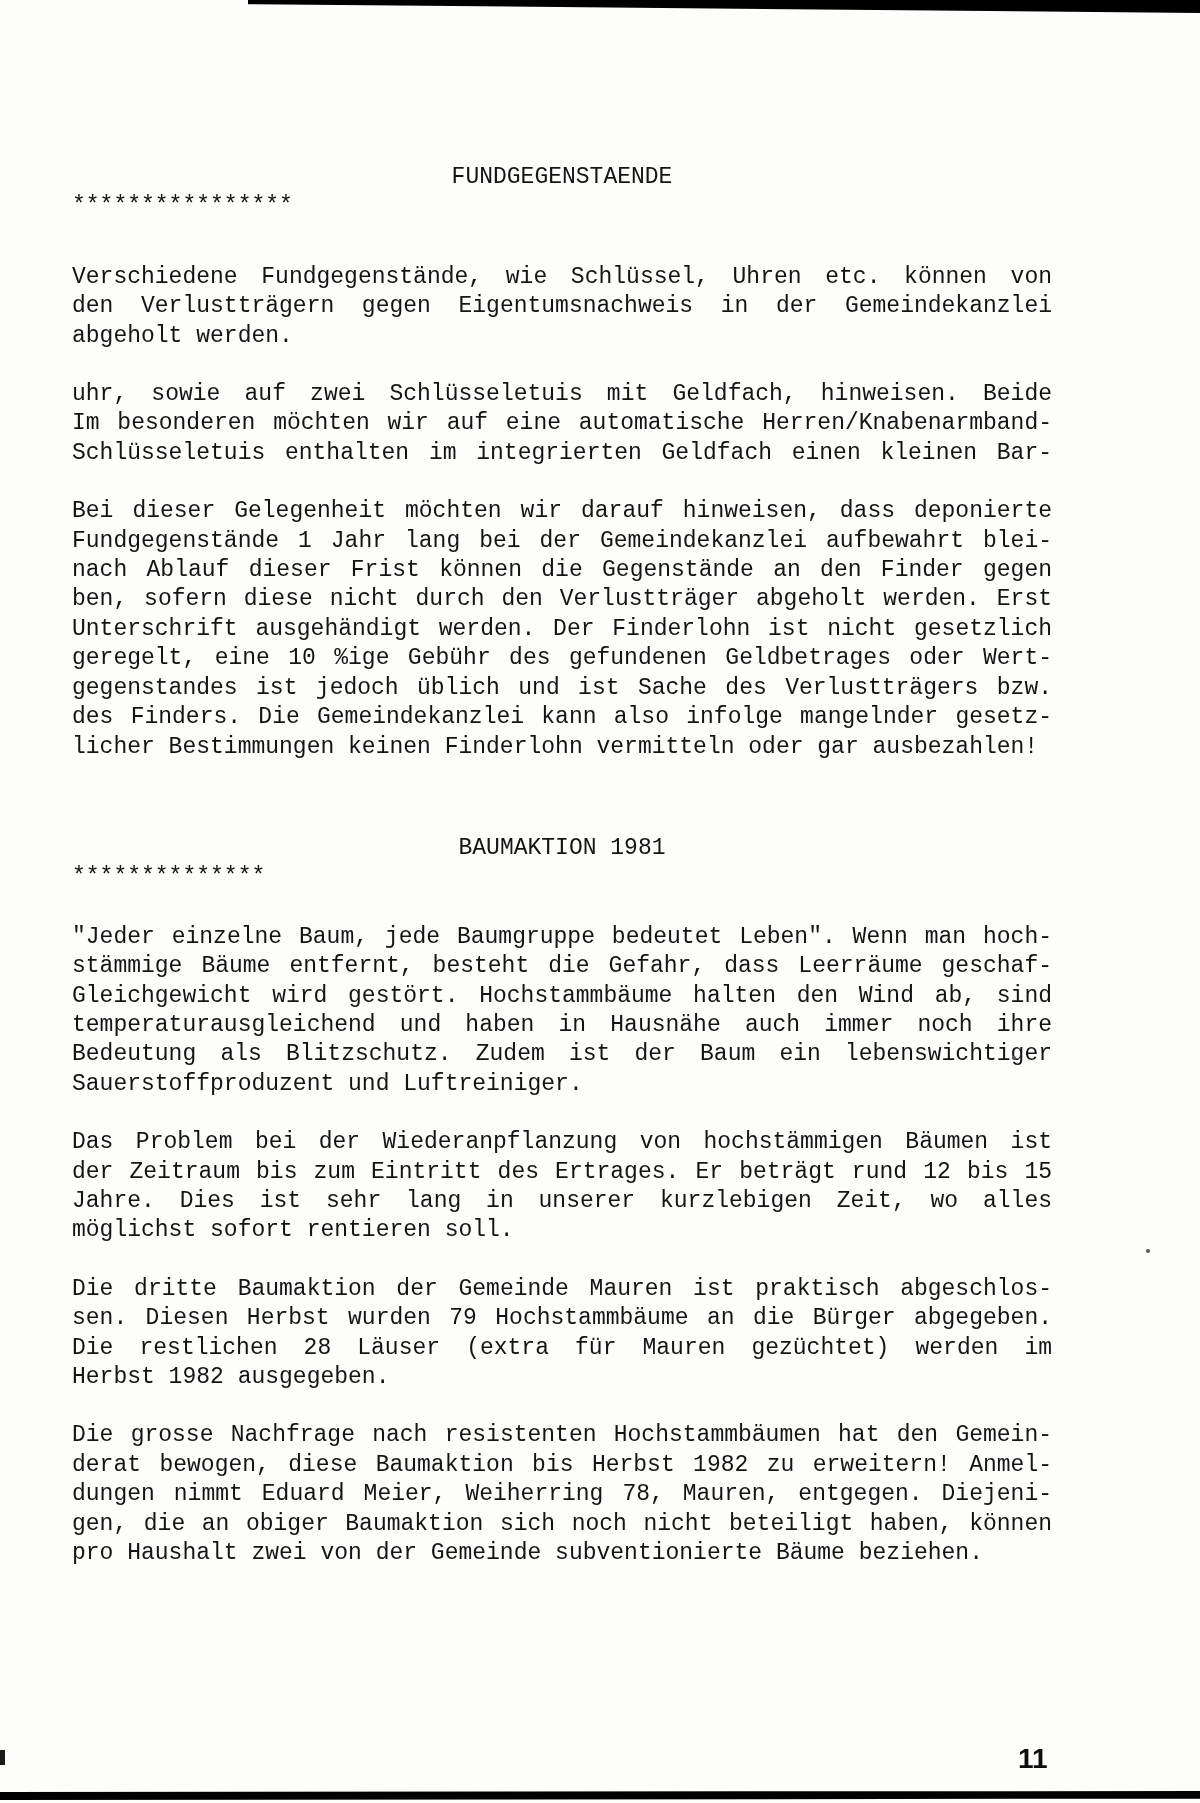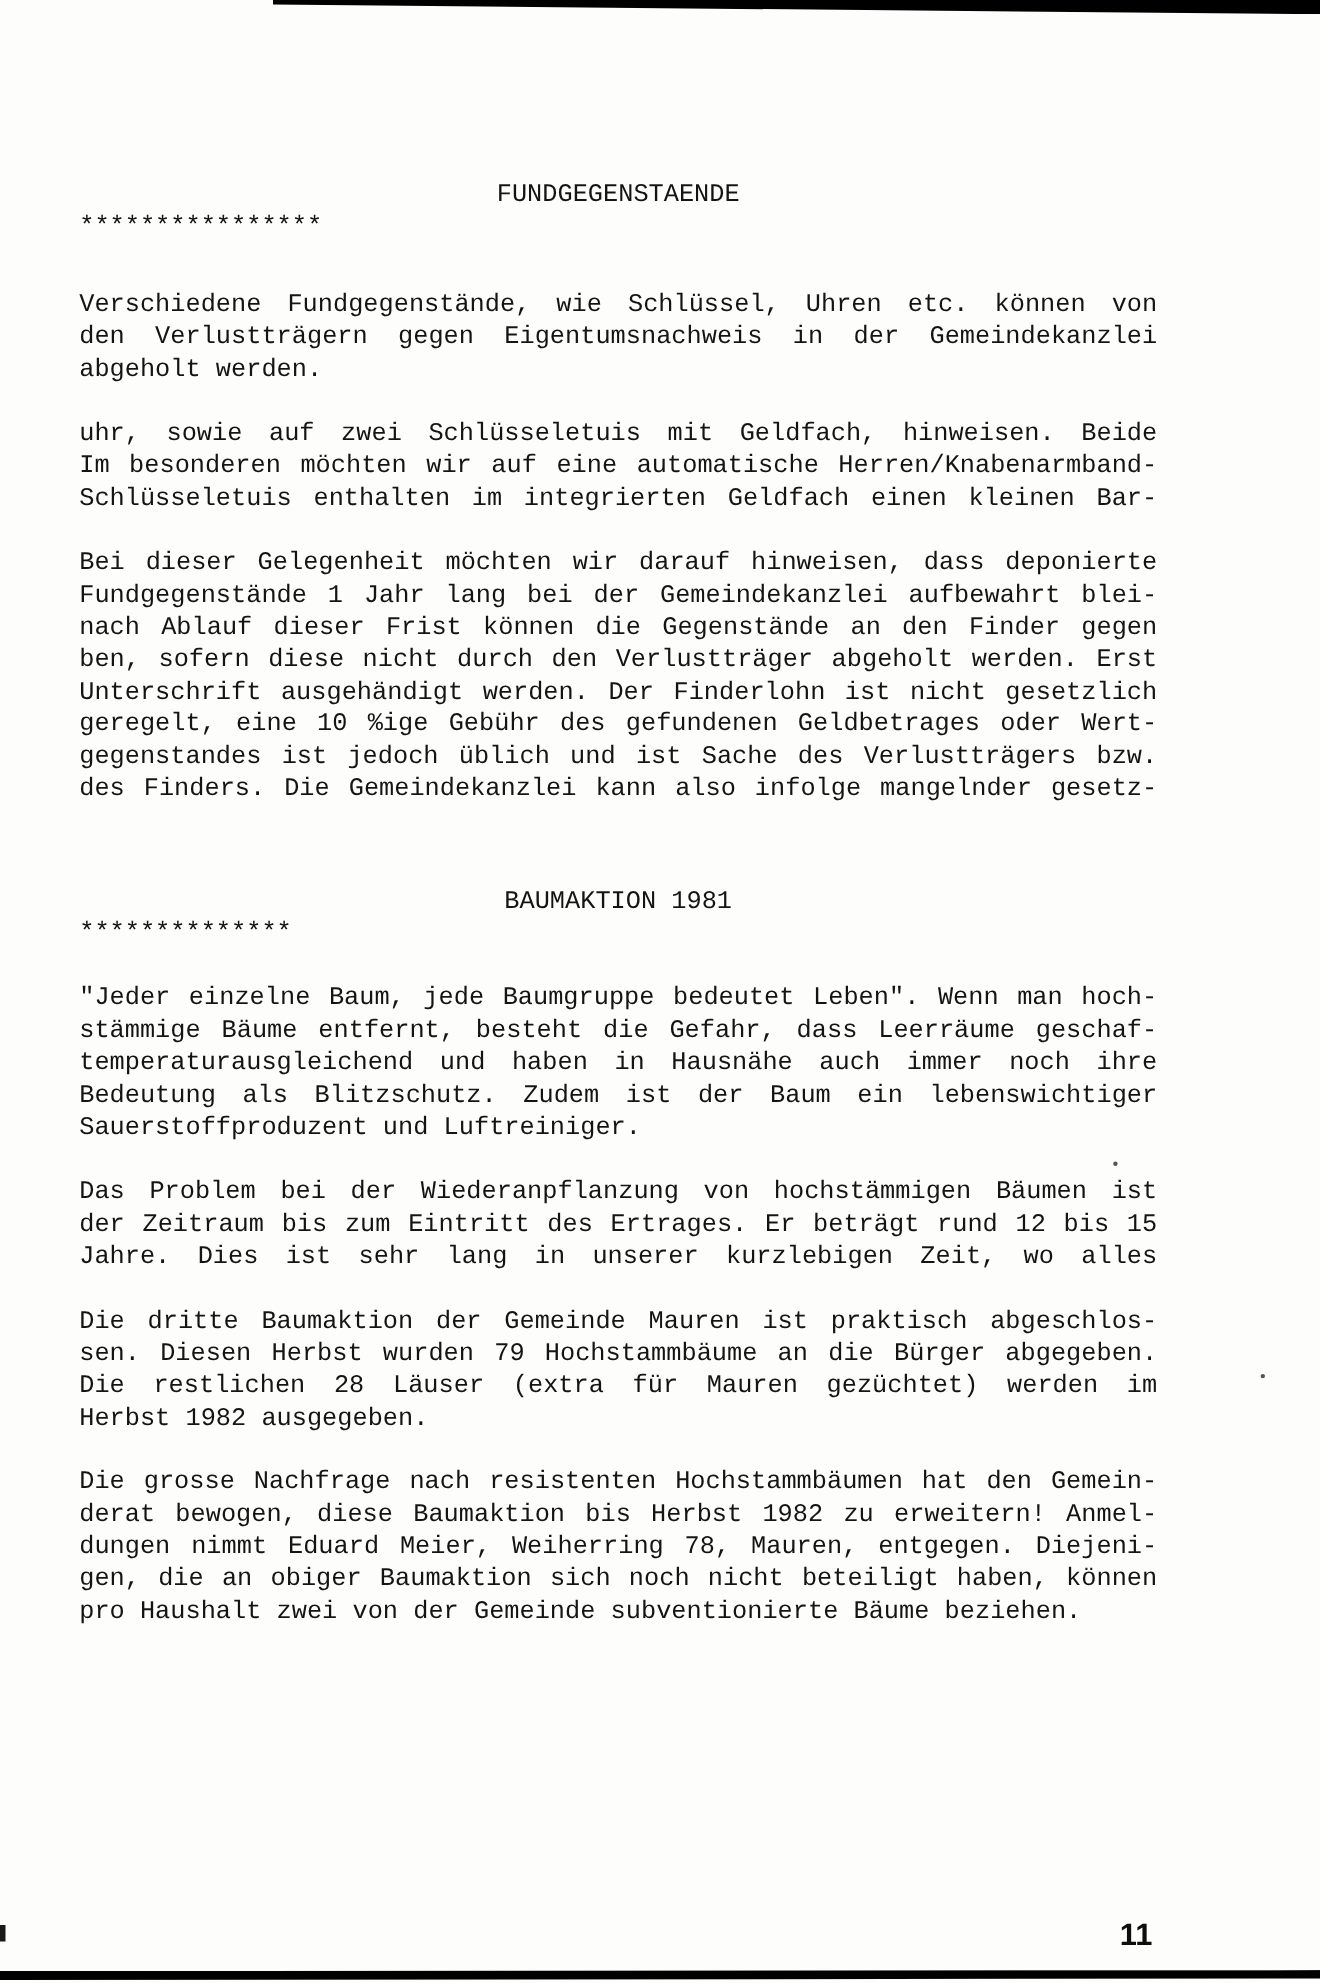--- a/index.html
+++ b/index.html
@@ -92,37 +92,40 @@
 
   <div class="para section-gap">
     <div class="line">Bei dieser Gelegenheit möchten wir darauf hinweisen, dass deponierte</div>
     <div class="line">Fundgegenstände 1 Jahr lang bei der Gemeindekanzlei aufbewahrt blei-</div>
     <div class="line">nach Ablauf dieser Frist können die Gegenstände an den Finder gegen</div>
     <div class="line">ben, sofern diese nicht durch den Verlustträger abgeholt werden. Erst</div>
     <div class="line">Unterschrift ausgehändigt werden. Der Finderlohn ist nicht gesetzlich</div>
     <div class="line">geregelt, eine 10 %ige Gebühr des gefundenen Geldbetrages oder Wert-</div>
     <div class="line">gegenstandes ist jedoch üblich und ist Sache des Verlustträgers bzw.</div>
     <div class="line">des Finders. Die Gemeindekanzlei kann also infolge mangelnder gesetz-</div>
+    <div class="line last">licher Bestimmungen keinen Finderlohn vermitteln oder gar ausbezahlen!</div>
   </div>
 
   <div class="heading">BAUMAKTION 1981</div>
   <div class="stars stars-2">**************</div>
 
   <div class="para">
     <div class="line">"Jeder einzelne Baum, jede Baumgruppe bedeutet Leben". Wenn man hoch-</div>
     <div class="line">stämmige Bäume entfernt, besteht die Gefahr, dass Leerräume geschaf-</div>
+    <div class="line">Gleichgewicht wird gestört. Hochstammbäume halten den Wind ab, sind</div>
     <div class="line">temperaturausgleichend und haben in Hausnähe auch immer noch ihre</div>
     <div class="line">Bedeutung als Blitzschutz. Zudem ist der Baum ein lebenswichtiger</div>
     <div class="line last">Sauerstoffproduzent und Luftreiniger.</div>
   </div>
 
   <div class="para">
     <div class="line">Das Problem bei der Wiederanpflanzung von hochstämmigen Bäumen ist</div>
     <div class="line">der Zeitraum bis zum Eintritt des Ertrages. Er beträgt rund 12 bis 15</div>
     <div class="line">Jahre. Dies ist sehr lang in unserer kurzlebigen Zeit, wo alles</div>
+    <div class="line last">möglichst sofort rentieren soll.</div>
   </div>
 
   <div class="para">
     <div class="line">Die dritte Baumaktion der Gemeinde Mauren ist praktisch abgeschlos-</div>
     <div class="line">sen. Diesen Herbst wurden 79 Hochstammbäume an die Bürger abgegeben.</div>
     <div class="line">Die restlichen 28 Läuser (extra für Mauren gezüchtet) werden im</div>
     <div class="line last">Herbst 1982 ausgegeben.</div>
   </div>
 
   <div class="para">

